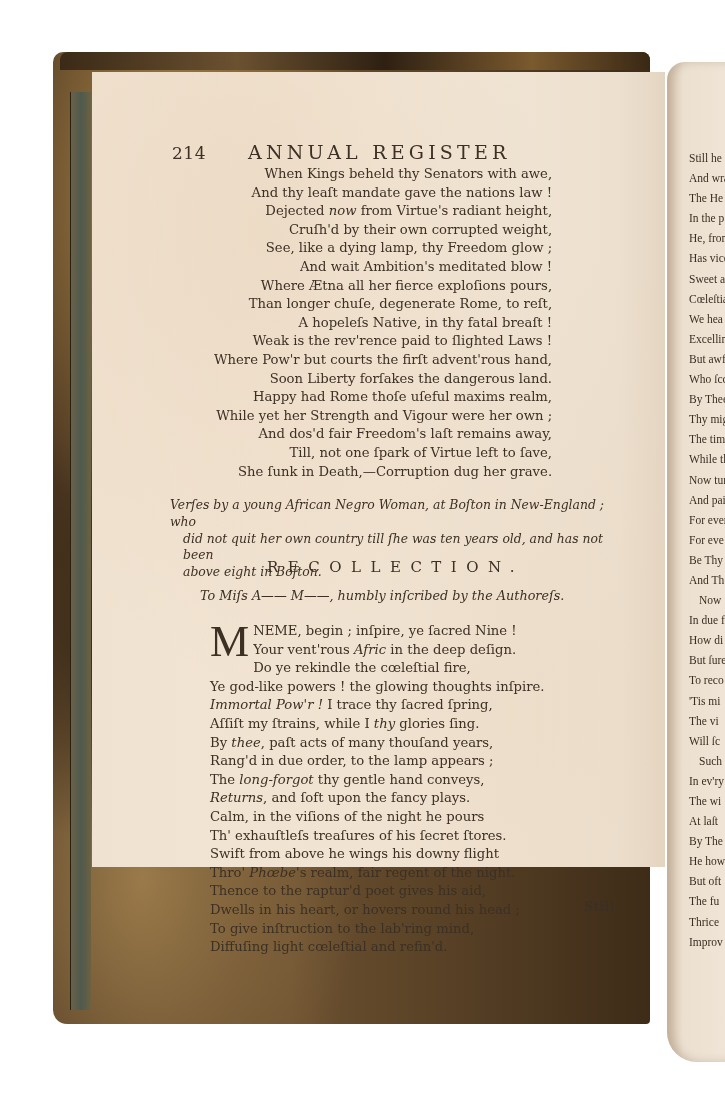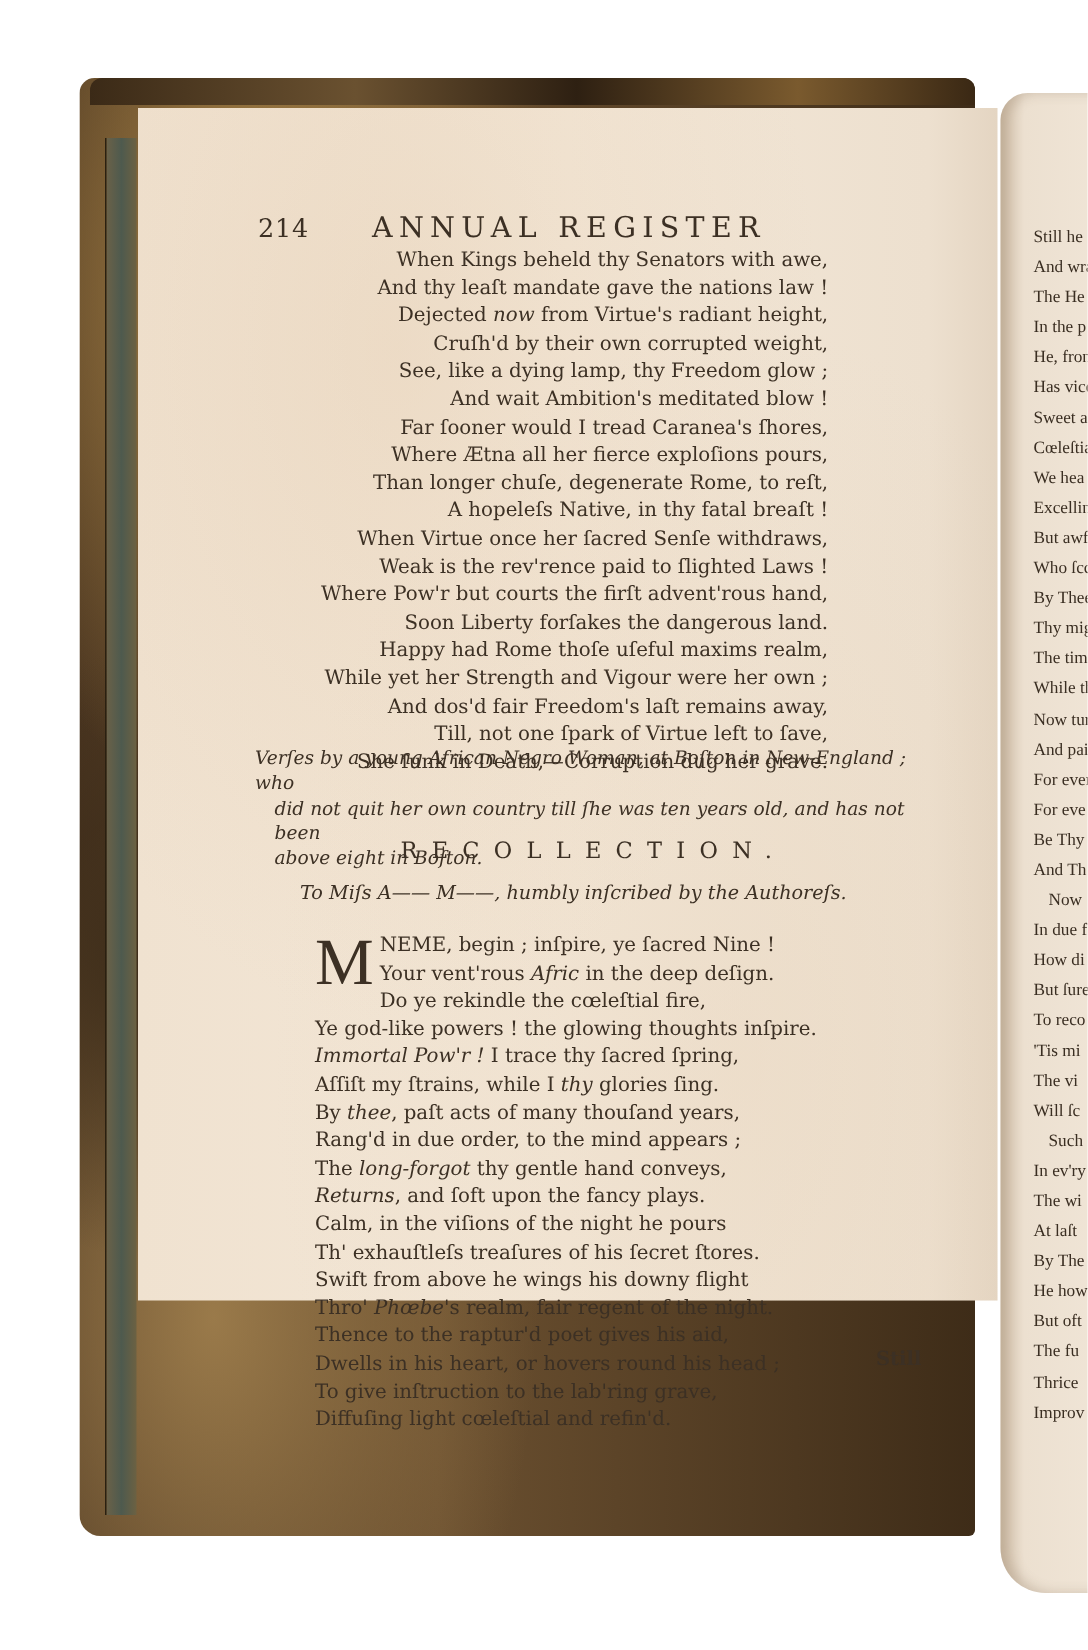--- a/index.html
+++ b/index.html
@@ -71,25 +71,23 @@
     <span class="running-head">ANNUAL REGISTER</span>
   </div>
 
   <div class="poem1" id="poem1">
       <div class="line">When Kings beheld thy Senators with awe,</div>
       <div class="line">And thy leaſt mandate gave the nations law !</div>
       <div class="line">Dejected <span class="it">now</span> from Virtue's radiant height,</div>
       <div class="line">Cruſh'd by their own corrupted weight,</div>
       <div class="line">See, like a dying lamp, thy Freedom glow ;</div>
       <div class="line">And wait Ambition's meditated blow !</div>
-      <div class="line">Far ſooner would I tread Caranea's ſhores,</div>
       <div class="line">Where Ætna all her fierce exploſions pours,</div>
       <div class="line">Than longer chuſe, degenerate Rome, to reſt,</div>
       <div class="line">A hopeleſs Native, in thy fatal breaſt !</div>
-      <div class="line indent">When Virtue once her ſacred Senſe withdraws,</div>
       <div class="line">Weak is the rev'rence paid to ſlighted Laws !</div>
       <div class="line">Where Pow'r but courts the firſt advent'rous hand,</div>
       <div class="line">Soon Liberty forſakes the dangerous land.</div>
       <div class="line indent">Happy had Rome thoſe uſeful maxims realm,</div>
       <div class="line">While yet her Strength and Vigour were her own ;</div>
       <div class="line">And dos'd fair Freedom's laſt remains away,</div>
       <div class="line">Till, not one ſpark of Virtue left to ſave,</div>
       <div class="line">She ſunk in Death,—Corruption dug her grave.</div>
     </div>
 
@@ -105,30 +103,30 @@
   <div class="poem2">
     <span class="dropcap">M</span>
     <div id="poem2">
         <div class="line" style="padding-left: 0px;">NEME, begin ; inſpire, ye ſacred Nine !</div>
         <div class="line" style="padding-left: 14px;">Your vent'rous <span class="it">Afric</span> in the deep deſign.</div>
         <div class="line">Do ye rekindle the cœleſtial fire,</div>
         <div class="line">Ye god-like powers ! the glowing thoughts inſpire.</div>
         <div class="line"><span class="it">Immortal Pow'r !</span> I trace thy ſacred ſpring,</div>
         <div class="line">Aſſiſt my ſtrains, while I <span class="it">thy</span> glories ſing.</div>
         <div class="line">By <span class="it">thee</span>, paſt acts of many thouſand years,</div>
-        <div class="line">Rang'd in due order, to the mind appears ;</div>
+        <div class="line">Rang'd in due order, to the lamp appears ;</div>
         <div class="line">The <span class="it">long-forgot</span> thy gentle hand conveys,</div>
         <div class="line"><span class="it">Returns</span>, and ſoft upon the fancy plays.</div>
         <div class="line">Calm, in the viſions of the night he pours</div>
         <div class="line">Th' exhauſtleſs treaſures of his ſecret ſtores.</div>
         <div class="line">Swift from above he wings his downy flight</div>
         <div class="line">Thro' <span class="it">Phœbe</span>'s realm, fair regent of the night.</div>
         <div class="line">Thence to the raptur'd poet gives his aid,</div>
         <div class="line">Dwells in his heart, or hovers round his head ;</div>
-        <div class="line">To give inſtruction to the lab'ring grave,</div>
+        <div class="line">To give inſtruction to the lab'ring mind,</div>
         <div class="line">Diffuſing light cœleſtial and refin'd.</div>
       </div>
   </div>
 
   <div class="catchword">Still</div>
 </div>
 
 <div class="right-page">
   <div class="rp-lines" id="rp">
       <div class="line">Still he</div>

